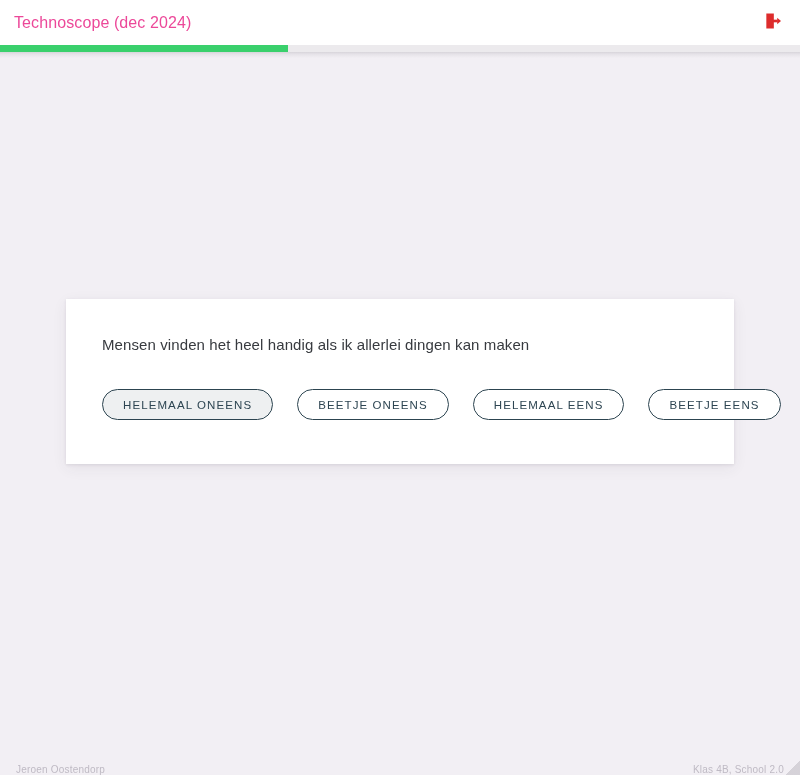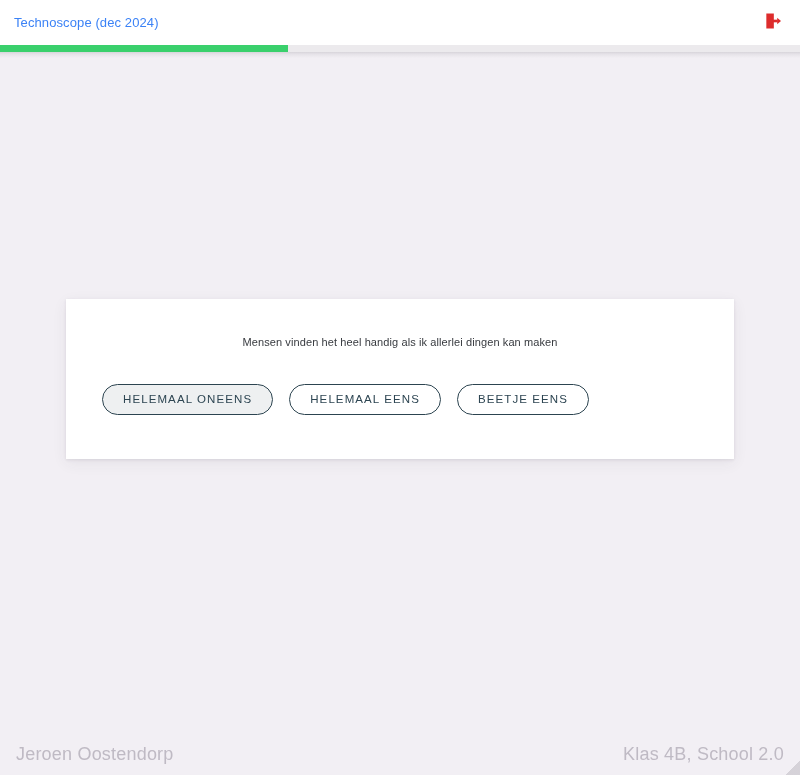--- a/index.html
+++ b/index.html
@@ -31,23 +31,23 @@
     background: #ffffff;
     display: flex;
     align-items: center;
     justify-content: space-between;
     padding: 0 14px 0 14px;
     box-sizing: border-box;
     flex: 0 0 auto;
     z-index: 5;
   }
   .appbar-title {
-    font-size: 13px;
+    font-size: 16px;
     font-weight: 400;
-    color: #3b82f6;
+    color: #ec4899;
     letter-spacing: 0.1px;
     line-height: 1;
     white-space: nowrap;
   }
   .appbar-actions {
     display: flex;
     align-items: center;
     gap: 10px;
   }
   .logout-btn {
@@ -100,35 +100,35 @@
     left: 66px;
     top: 241px;       
     width: 668px;
     background: #ffffff;
     box-shadow: 0 1px 3px rgba(60,50,70,0.10), 0 4px 14px rgba(60,50,70,0.07);
     padding: 36px 36px 44px 36px;
     box-sizing: border-box;
   }
 
   .question {
-    text-align: center;
-    font-size: 11px;
+    text-align: left;
+    font-size: 15px;
     font-weight: 500;
     color: #373a3f;
     line-height: 1.35;
     margin: 0 0 34px 0;
     letter-spacing: 0.1px;
   }
 
   .answers {
     display: flex;
     flex-direction: row;
     align-items: center;
     justify-content: flex-start;
-    gap: 16px;
+    gap: 24px;
     padding-left: 0px;
   }
 
   .answer-btn {
     font-family: "Liberation Sans", sans-serif;
     font-size: 11.5px;
     letter-spacing: 1.1px;
     font-weight: 500;
     text-transform: uppercase;
     color: #2d4552;
@@ -149,25 +149,25 @@
   }
 
   
   .footer {
     position: absolute;
     left: 0;
     right: 0;
     bottom: 0;
     height: 42px;
     display: flex;
-    align-items: center;
+    align-items: flex-end;
     justify-content: space-between;
     padding: 0 16px;
     box-sizing: border-box;
-    font-size: 18px;
+    font-size: 10px;
     color: #bfbac4;
     letter-spacing: 0.2px;
   }
   .footer-left, .footer-right {
     line-height: 1;
     white-space: nowrap;
   }
 
   
   .resize-grip {
@@ -208,20 +208,21 @@
   </div>
   <div class="header-shadow"></div>
 
   <div class="content">
 
     <div class="card">
       <div class="question">Mensen vinden het heel handig als ik allerlei dingen kan maken</div>
 
       <div class="answers">
         <button class="answer-btn is-hover">HELEMAAL ONEENS</button>
+        <button class="answer-btn">BEETJE ONEENS</button>
         <button class="answer-btn">HELEMAAL EENS</button>
         <button class="answer-btn">BEETJE EENS</button>
       </div>
     </div>
 
   </div>
 
   <div class="footer">
     <div class="footer-left">Jeroen Oostendorp</div>
     <div class="footer-right">Klas 4B, School 2.0</div>

